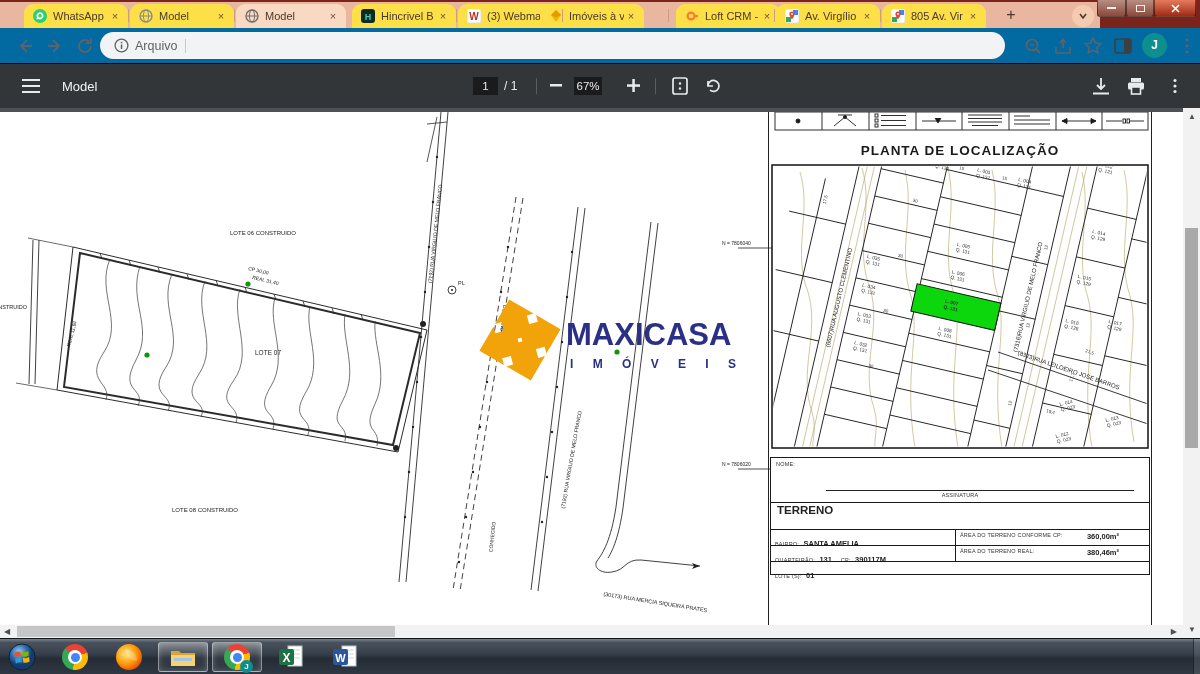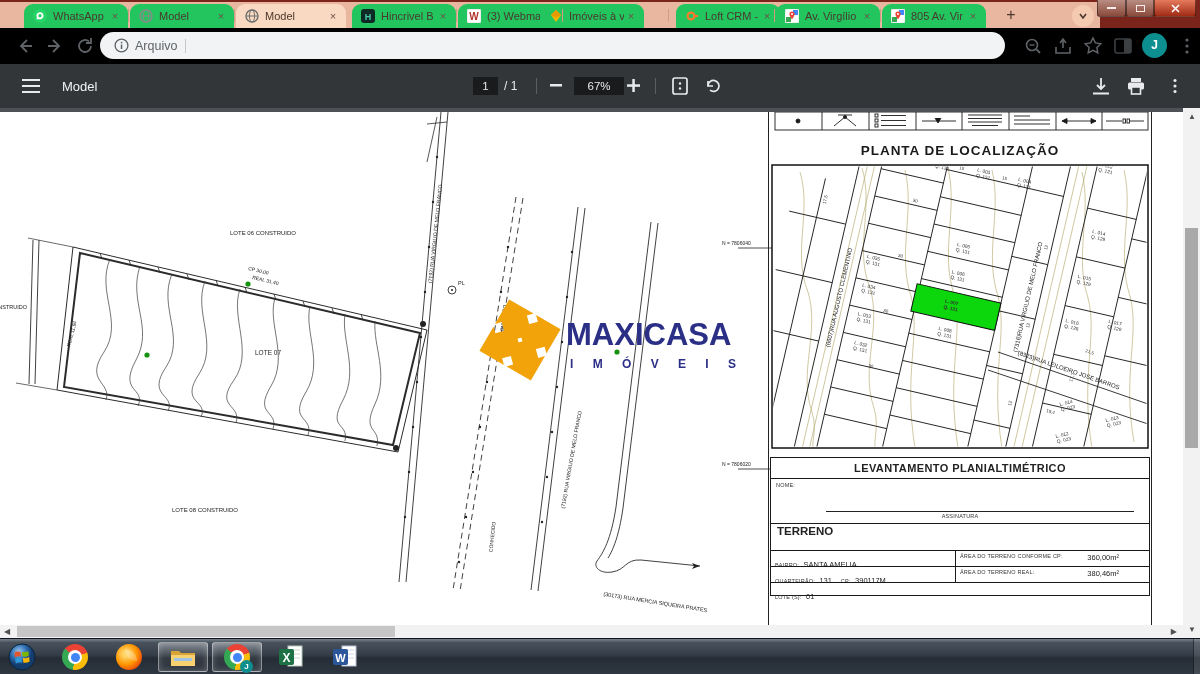--- a/index.html
+++ b/index.html
@@ -3,32 +3,32 @@
 <meta charset="utf-8">
 <style>
   html,body{margin:0;padding:0;}
   body{width:1200px;height:674px;overflow:hidden;font-family:"Liberation Sans",sans-serif;position:relative;background:#4e5256;}
   .abs{position:absolute;}
   
   #tabstrip{left:0;top:0;width:1200px;height:28px;background:#e9b7a0;}
   #tabstrip .topline{left:0;top:0;width:1200px;height:2px;background:#7b241b;position:absolute;}
   #frame-right{right:0;top:0;width:100px;height:28px;background:#7b241b;position:absolute;}
   .tab{position:absolute;top:4px;height:24px;border-radius:9px 9px 0 0;display:flex;align-items:center;padding:0 6px 0 9px;box-sizing:border-box;width:104px;}
-  .tab.inactive{background:#22c55e;}
+  .tab.inactive{background:#fde047;}
   .tab.active{background:#f9d9c2;}
   .tab .favicon{width:14px;height:14px;flex:0 0 14px;margin-right:6px;}
   .tab .tlabel{font-size:11px;color:#4a382e;white-space:nowrap;overflow:hidden;flex:1;}
   .tab .tclose{width:14px;height:14px;font-size:11px;line-height:14px;text-align:center;color:#6b5448;border-radius:7px;flex:0 0 14px;}
   .tabsep{position:absolute;top:9px;width:1px;height:13px;background:#cf9d84;}
   .newtab{position:absolute;top:5px;width:22px;height:22px;border-radius:11px;text-align:center;line-height:20px;font-size:16px;color:#4a382e;}
   .tabchev{position:absolute;top:5px;width:22px;height:22px;border-radius:11px;background:#f4cab1;text-align:center;color:#4a382e;}
   .winbtn{position:absolute;top:0;height:17px;border:1px solid rgba(0,0,0,.45);border-top:none;background:linear-gradient(#b98d82,#8a4a3c);box-sizing:border-box;border-radius:0 0 3px 3px;display:flex;align-items:center;justify-content:center;}
   .winbtn.close{background:linear-gradient(#e57a5c,#a02b15);}
   
-  #addrbar{left:0;top:28px;width:1200px;height:35px;background:#000000;border-bottom:1px solid #000000;}
+  #addrbar{left:0;top:28px;width:1200px;height:35px;background:#0369a1;border-bottom:1px solid #000000;}
   .navic{position:absolute;top:7px;width:22px;height:22px;}
   #urlpill{position:absolute;left:100px;top:4px;width:905px;height:27px;border-radius:14px;background:#f1f3f4;display:flex;align-items:center;padding:0 14px;box-sizing:border-box;}
   #urlpill .scheme{color:#5f6368;font-size:12.5px;margin:0 8px 0 6px;}
   #urlpill .pillsep{width:1px;height:14px;background:#c6c8ca;margin-right:9px;}
   #urlpill .url{color:#202124;font-size:12.5px;white-space:nowrap;}
   .addr-right{position:absolute;top:7px;width:22px;height:22px;}
   #avatar{position:absolute;left:1142px;top:5px;width:25px;height:25px;border-radius:13px;background:#0e8f8f;color:#fff;font-size:12px;font-weight:bold;text-align:center;line-height:25px;}
   
   #pdfbar{left:0;top:64px;width:1200px;height:44px;background:#323639;color:#e8eaed;}
   #pdfbar .title{position:absolute;left:62px;top:15px;font-size:13px;color:#f1f3f4;}
@@ -45,21 +45,21 @@
   #hthumb{position:absolute;left:17px;top:1px;width:378px;height:11px;background:#c6c6c6;}
   .scArrow{position:absolute;font-size:8px;color:#505050;line-height:13px;}
   
   #sheetL{position:absolute;left:768px;top:0;width:1px;height:513px;background:#222;}
   #sheetR{position:absolute;left:1151px;top:0;width:1px;height:513px;background:#222;}
   #survey{position:absolute;left:770px;top:346px;width:380px;}
   .sbox{border:1.2px solid #1a1a1a;margin-top:-1px;background:#fff;box-sizing:border-box;position:relative;}
   .shead{font-weight:bold;font-size:11px;letter-spacing:.4px;color:#222;text-align:center;line-height:21px;}
   .shead2{font-weight:bold;font-size:11.5px;color:#222;padding:2px 0 2px 6px;}
   .slabel{font-size:5.5px;color:#333;letter-spacing:.2px;}
-  .sval{font-size:7.5px;color:#222;font-weight:normal;}
+  .sval{font-size:7.5px;color:#222;font-weight:bold;}
   .cellrow{display:flex;}
   .cell{padding:2px 4px;box-sizing:border-box;}
   .cdiv{width:1px;background:#1a1a1a;}
   
   #taskbar{left:0;top:638px;width:1200px;height:36px;background:linear-gradient(#77828e 0%,#49525c 10%,#353e48 45%,#252c35 55%,#2f3842 100%);border-top:1px solid #10151a;box-sizing:border-box;}
   .tbtn{position:absolute;top:3px;width:50px;height:30px;border-radius:3px;display:flex;align-items:center;justify-content:center;}
   .tbtn.hl{background:linear-gradient(rgba(255,255,255,.32),rgba(255,255,255,.08) 45%,rgba(255,255,255,.02));border:1px solid rgba(255,255,255,.45);box-shadow:inset 0 0 6px rgba(255,255,255,.25);box-sizing:border-box;}
   #tray{position:absolute;right:8px;top:0;height:36px;display:flex;align-items:center;color:#eef2f5;}
   #clock{text-align:right;font-size:11px;line-height:13px;text-shadow:0 1px 1px rgba(0,0,0,.7);margin-left:10px;}
   #showdesk{position:absolute;right:0;top:0;width:6px;height:36px;background:rgba(255,255,255,.10);border-left:1px solid rgba(0,0,0,.5);}
@@ -232,21 +232,21 @@
       <rect y="7" width="18" height="2" fill="#e8eaed"></rect>
       <rect y="13" width="18" height="2" fill="#e8eaed"></rect>
     </svg>
   <span class="title">Model</span>
   <div class="pbox" style="left:473px;top:13px;width:25px;height:18px;line-height:18px">1</div>
   <span class="ptxt" style="left:504px;top:15px">/ 1</span>
   <div class="pdivider" style="left:536px"></div>
   <svg class="abs" style="left:550px;top:20px" width="12" height="3" viewBox="0 0 12 3">
       <rect width="12" height="2.5" fill="#e8eaed"></rect>
     </svg>
-  <div class="pbox" style="left:574px;top:13px;width:50px;height:18px;line-height:18px">67%</div>
+  <div class="pbox" style="left:574px;top:13px;width:28px;height:18px;line-height:18px">67%</div>
   <svg class="abs" style="left:627px;top:15px" width="13" height="13" viewBox="0 0 13 13">
       <rect y="5.3" width="13" height="2.5" fill="#e8eaed"></rect>
       <rect x="5.3" width="2.5" height="13" fill="#e8eaed"></rect>
     </svg>
   <div class="pdivider" style="left:655px"></div>
   <svg class="abs" style="left:672px;top:13px" width="16" height="18" viewBox="0 0 16 18">
       <rect x="1" y="1" width="14" height="16" rx="2" fill="none" stroke="#e8eaed" stroke-width="1.7"></rect>
       <circle cx="8" cy="6.5" r="1.2" fill="#e8eaed"></circle>
       <circle cx="8" cy="11.5" r="1.2" fill="#e8eaed"></circle>
     </svg>
@@ -569,23 +569,20 @@
         </g>
       </g>
     </svg>
 
     
     <div id="sheetL"></div>
     <div id="sheetR"></div>
 
     
     <div id="survey">
-      <div class="sbox" style="height:22px">
-        <div class="shead">LEVANTAMENTO PLANIALTIMÉTRICO</div>
-      </div>
       <div class="sbox" style="height:46px">
         <div class="slabel" style="padding:3px 0 0 5px">NOME:</div>
         <div style="position:absolute;left:55px;right:15px;top:32px;border-top:1px solid #222"></div>
         <div class="slabel" style="position:absolute;left:0;right:0;top:34px;text-align:center">ASSINATURA</div>
       </div>
       <div class="sbox" style="height:28px">
         <div class="shead2" style="padding-top:1px">TERRENO</div>
       </div>
       <div class="sbox" style="height:17px">
         <div class="cellrow" style="height:100%">

